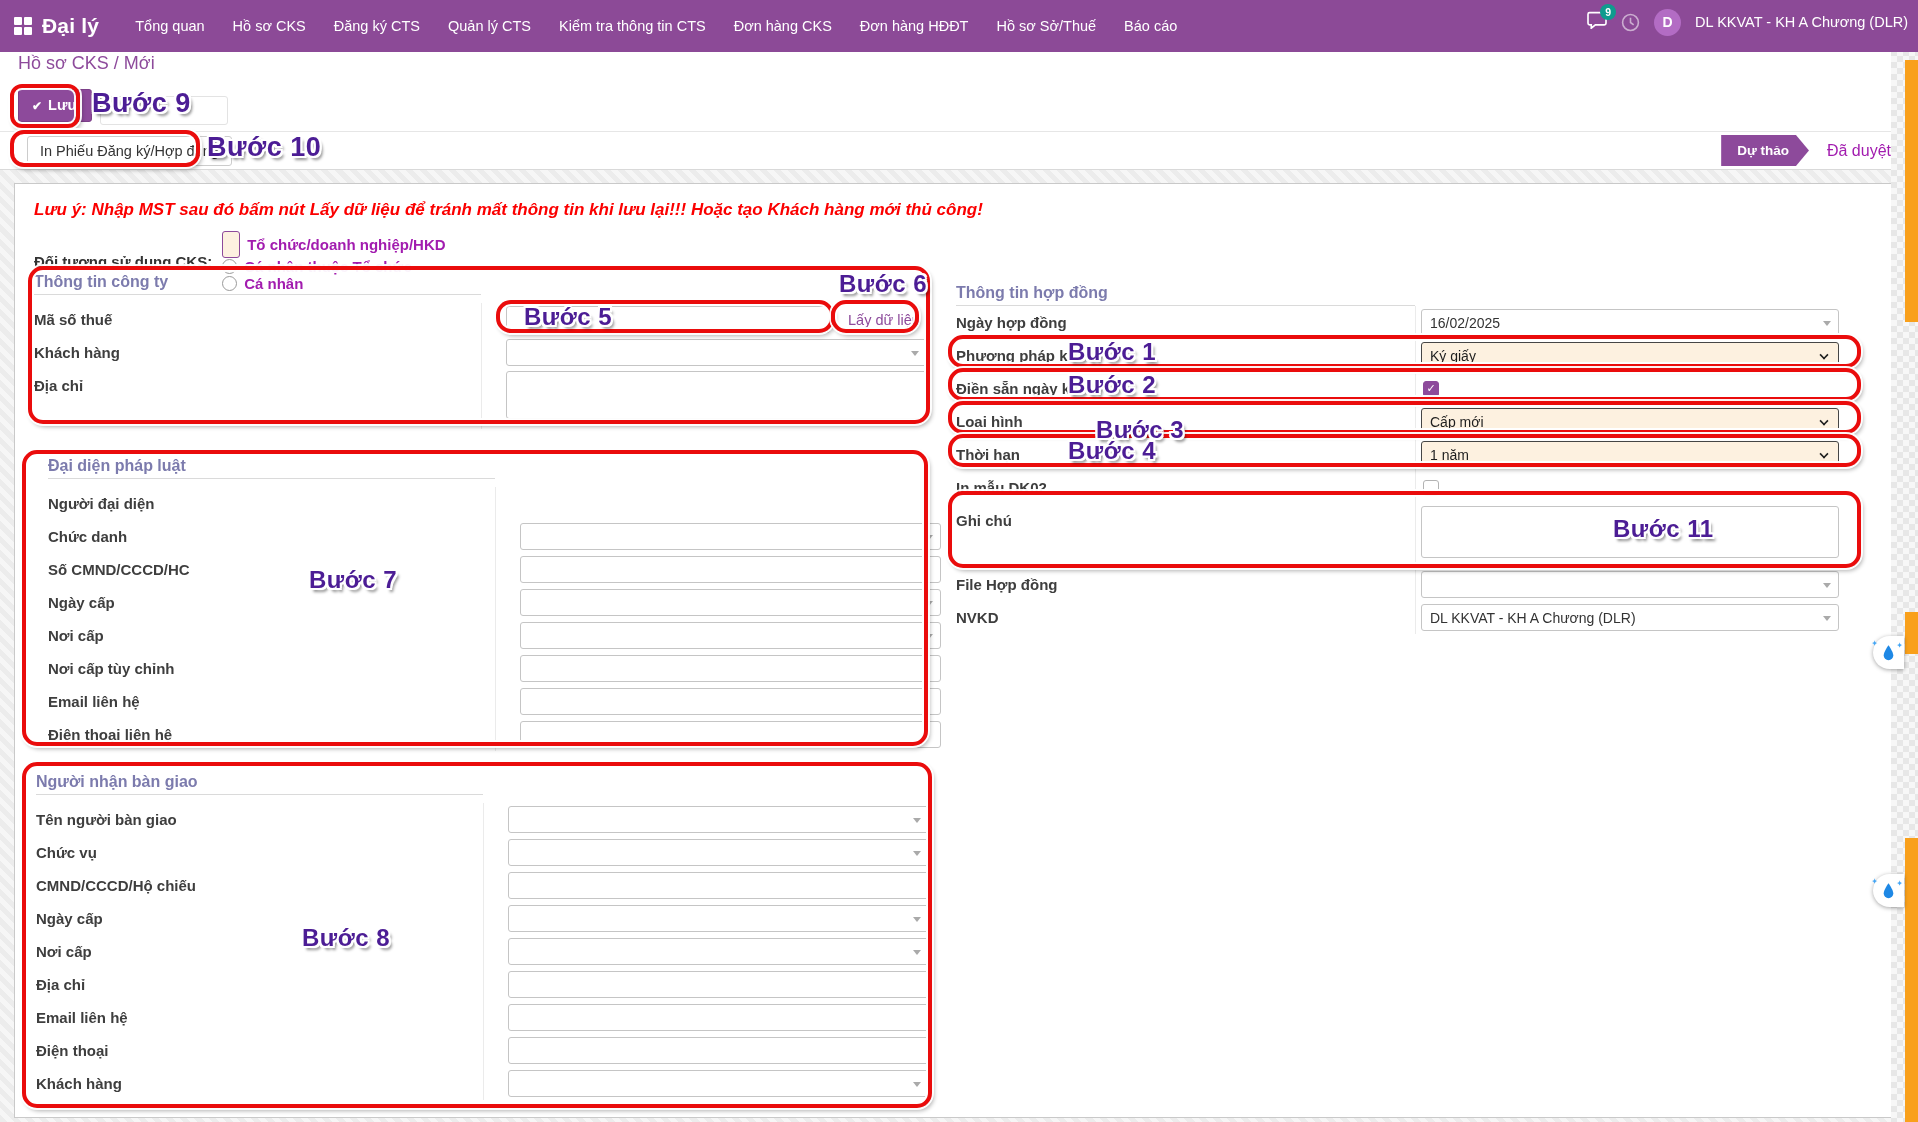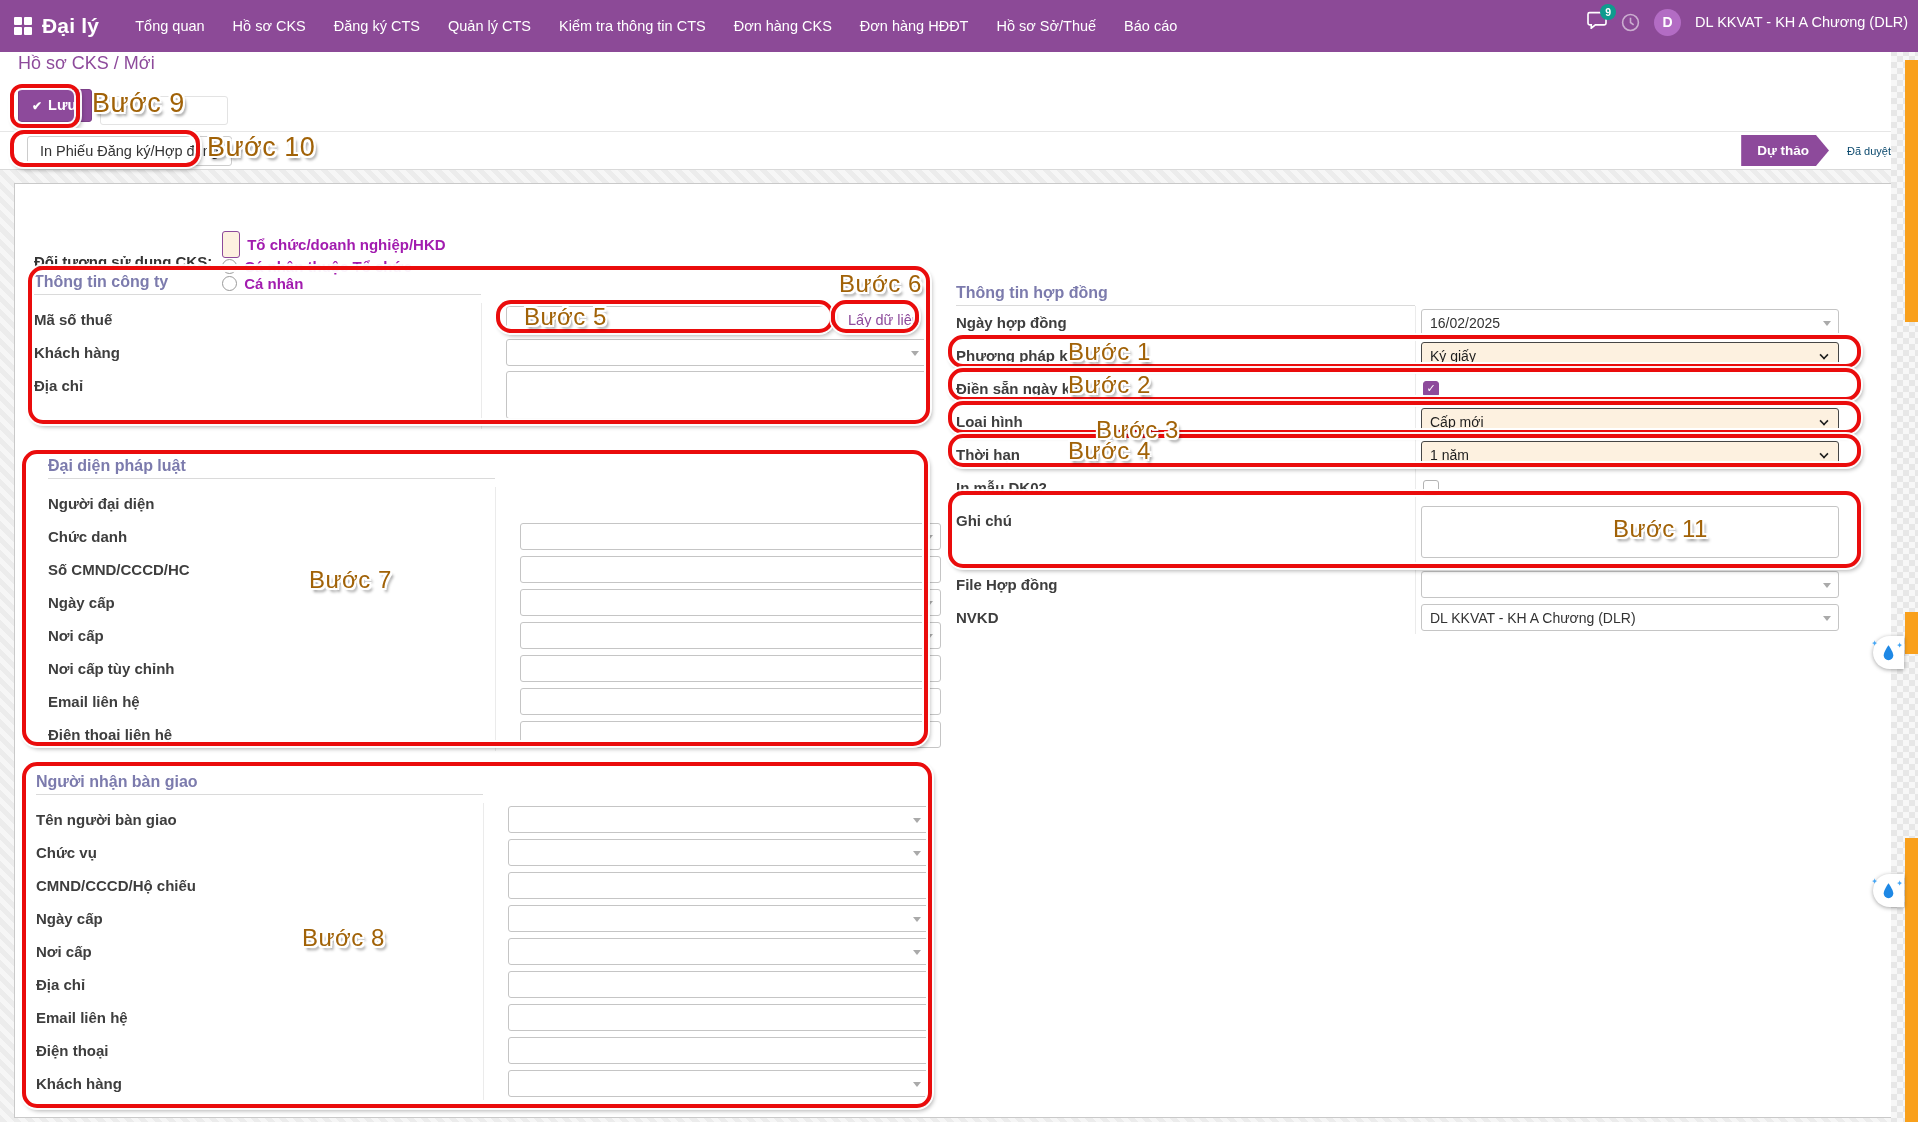--- a/index.html
+++ b/index.html
@@ -35,21 +35,21 @@
   .btn-ghost { position:absolute; left:100px; top:52px; width:128px; height:29px; background:#fff;
                border:1px solid #e3e3e3; border-radius:3px; }
   .cp-row2 { position:absolute; left:0; top:87px; width:1918px; height:39px; border-top:1px solid #e6e6e6;
              border-bottom:1px solid #d9d9d9; display:flex; align-items:center; }
   .btn-print { margin-left:27px; background:#fff; border:1px solid #ccc; border-radius:3px; color:#333;
                font-size:14.5px; padding:6px 12px; cursor:pointer; }
   .statusbar { position:absolute; right:27px; top:87px; height:39px; display:flex; align-items:center; gap:18px; }
   .stage-active { background:#8d4a9b; color:#fff; font-size:13.5px; font-weight:bold; height:31px;
                   display:flex; align-items:center; padding:0 20px 0 16px; cursor:pointer;
                   clip-path:polygon(0 0, calc(100% - 13px) 0, 100% 50%, calc(100% - 13px) 100%, 0 100%); }
-  .stage-idle { color:#0c4a6e; font-size:11px; cursor:pointer; }
+  .stage-idle { color:#a21caf; font-size:16px; cursor:pointer; }
 
   
   .hatch { position:absolute; left:0; top:170px; width:1918px; height:952px;
            background:repeating-linear-gradient(45deg,#ececec 0 5px,#f6f6f6 5px 10px); }
   .sheet { position:absolute; left:14px; top:183px; width:1879px; height:935px; background:#fff;
            border:1px solid #c9c9c9; z-index:6; }
   .warning { position:absolute; left:19px; top:16px; color:#fb0000; font-weight:bold; font-style:italic; font-size:17px; }
   .radio-row { position:absolute; left:19px; top:47px; display:flex; align-items:center; font-size:15px; color:#333; }
   .radio-row .rlabel { font-weight:bold; margin-right:10px; }
   .radio-opt { display:flex; align-items:center; margin-right:28px; cursor:pointer; font-weight:600; color:#a21caf; }
@@ -90,21 +90,21 @@
   .grp-left .ta { width:421px; }
   .grp-right .ta { width:418px; }
   .cb { width:16px; height:16px; border:1px solid #b3b3b3; border-radius:3px; background:#fff; cursor:pointer;
         display:flex; align-items:center; justify-content:center; font-size:11px; color:#fff; margin-left:2px; }
   .cb.on { background:#8d4a9b; border-color:#8d4a9b; }
   .linkbtn { color:#8d4a9b; font-size:14.5px; margin-left:12px; cursor:pointer; white-space:nowrap; padding:4px 6px; }
 
   
   .ann { position:absolute; border:4px solid #ea0c0c; border-radius:15px; z-index:40; pointer-events:none;
          box-shadow:0 0 0 2px rgba(255,255,255,.95), 2px 3px 4px rgba(0,0,0,.3), inset 0 0 0 2px rgba(255,255,255,.95); }
-  .step { position:absolute; z-index:41; color:#a16207; font-weight:normal; font-size:24px; letter-spacing:.5px;
+  .step { position:absolute; z-index:41; color:#4c1d95; font-weight:bold; font-size:24px; letter-spacing:.5px;
           pointer-events:none; white-space:nowrap;
           text-shadow:-2px -2px 0 #fff,2px -2px 0 #fff,-2px 2px 0 #fff,2px 2px 0 #fff,
                       -2px 0 0 #fff,2px 0 0 #fff,0 -2px 0 #fff,0 2px 0 #fff,3px 4px 3px rgba(0,0,0,.45); }
   .step.big { font-size:27px; }
 
   
   .rail-track { position:absolute; right:0; top:44px; width:27px; height:1078px;
                 background:repeating-conic-gradient(#e7e7e7 0 25%, #f7f7f7 0 50%) 0 0/12px 12px; z-index:20; }
   .rail-orange { position:absolute; right:0; width:13px; background:#f9a01b; z-index:21; }
   .drop-btn { position:absolute; right:14px; width:31px; height:33px; background:#fff; z-index:22;
@@ -160,20 +160,21 @@
     <button class="btn-print">In Phiếu Đăng ký/Hợp đồng</button>
   </div>
   <div class="statusbar" id="statusbar">
       <div class="stage-active">Dự thảo</div>
       <div class="stage-idle">Đã duyệt</div>
     </div>
 </div>
 
 <div class="hatch"></div>
 <div class="sheet">
+  <div class="warning">Lưu ý: Nhập MST sau đó bấm nút Lấy dữ liệu để tránh mất thông tin khi lưu lại!!! Hoặc tạo Khách hàng mới thủ công!</div>
   <div class="radio-row">
     <span class="rlabel">Đối tượng sử dụng CKS:</span>
     <span id="radio-opts">
         <span class="radio-opt">
           <span class="rdot sel">
             <i></i>
           </span>
           <span>Tổ chức/doanh nghiệp/HKD</span>
         </span>
         <span class="radio-opt">

